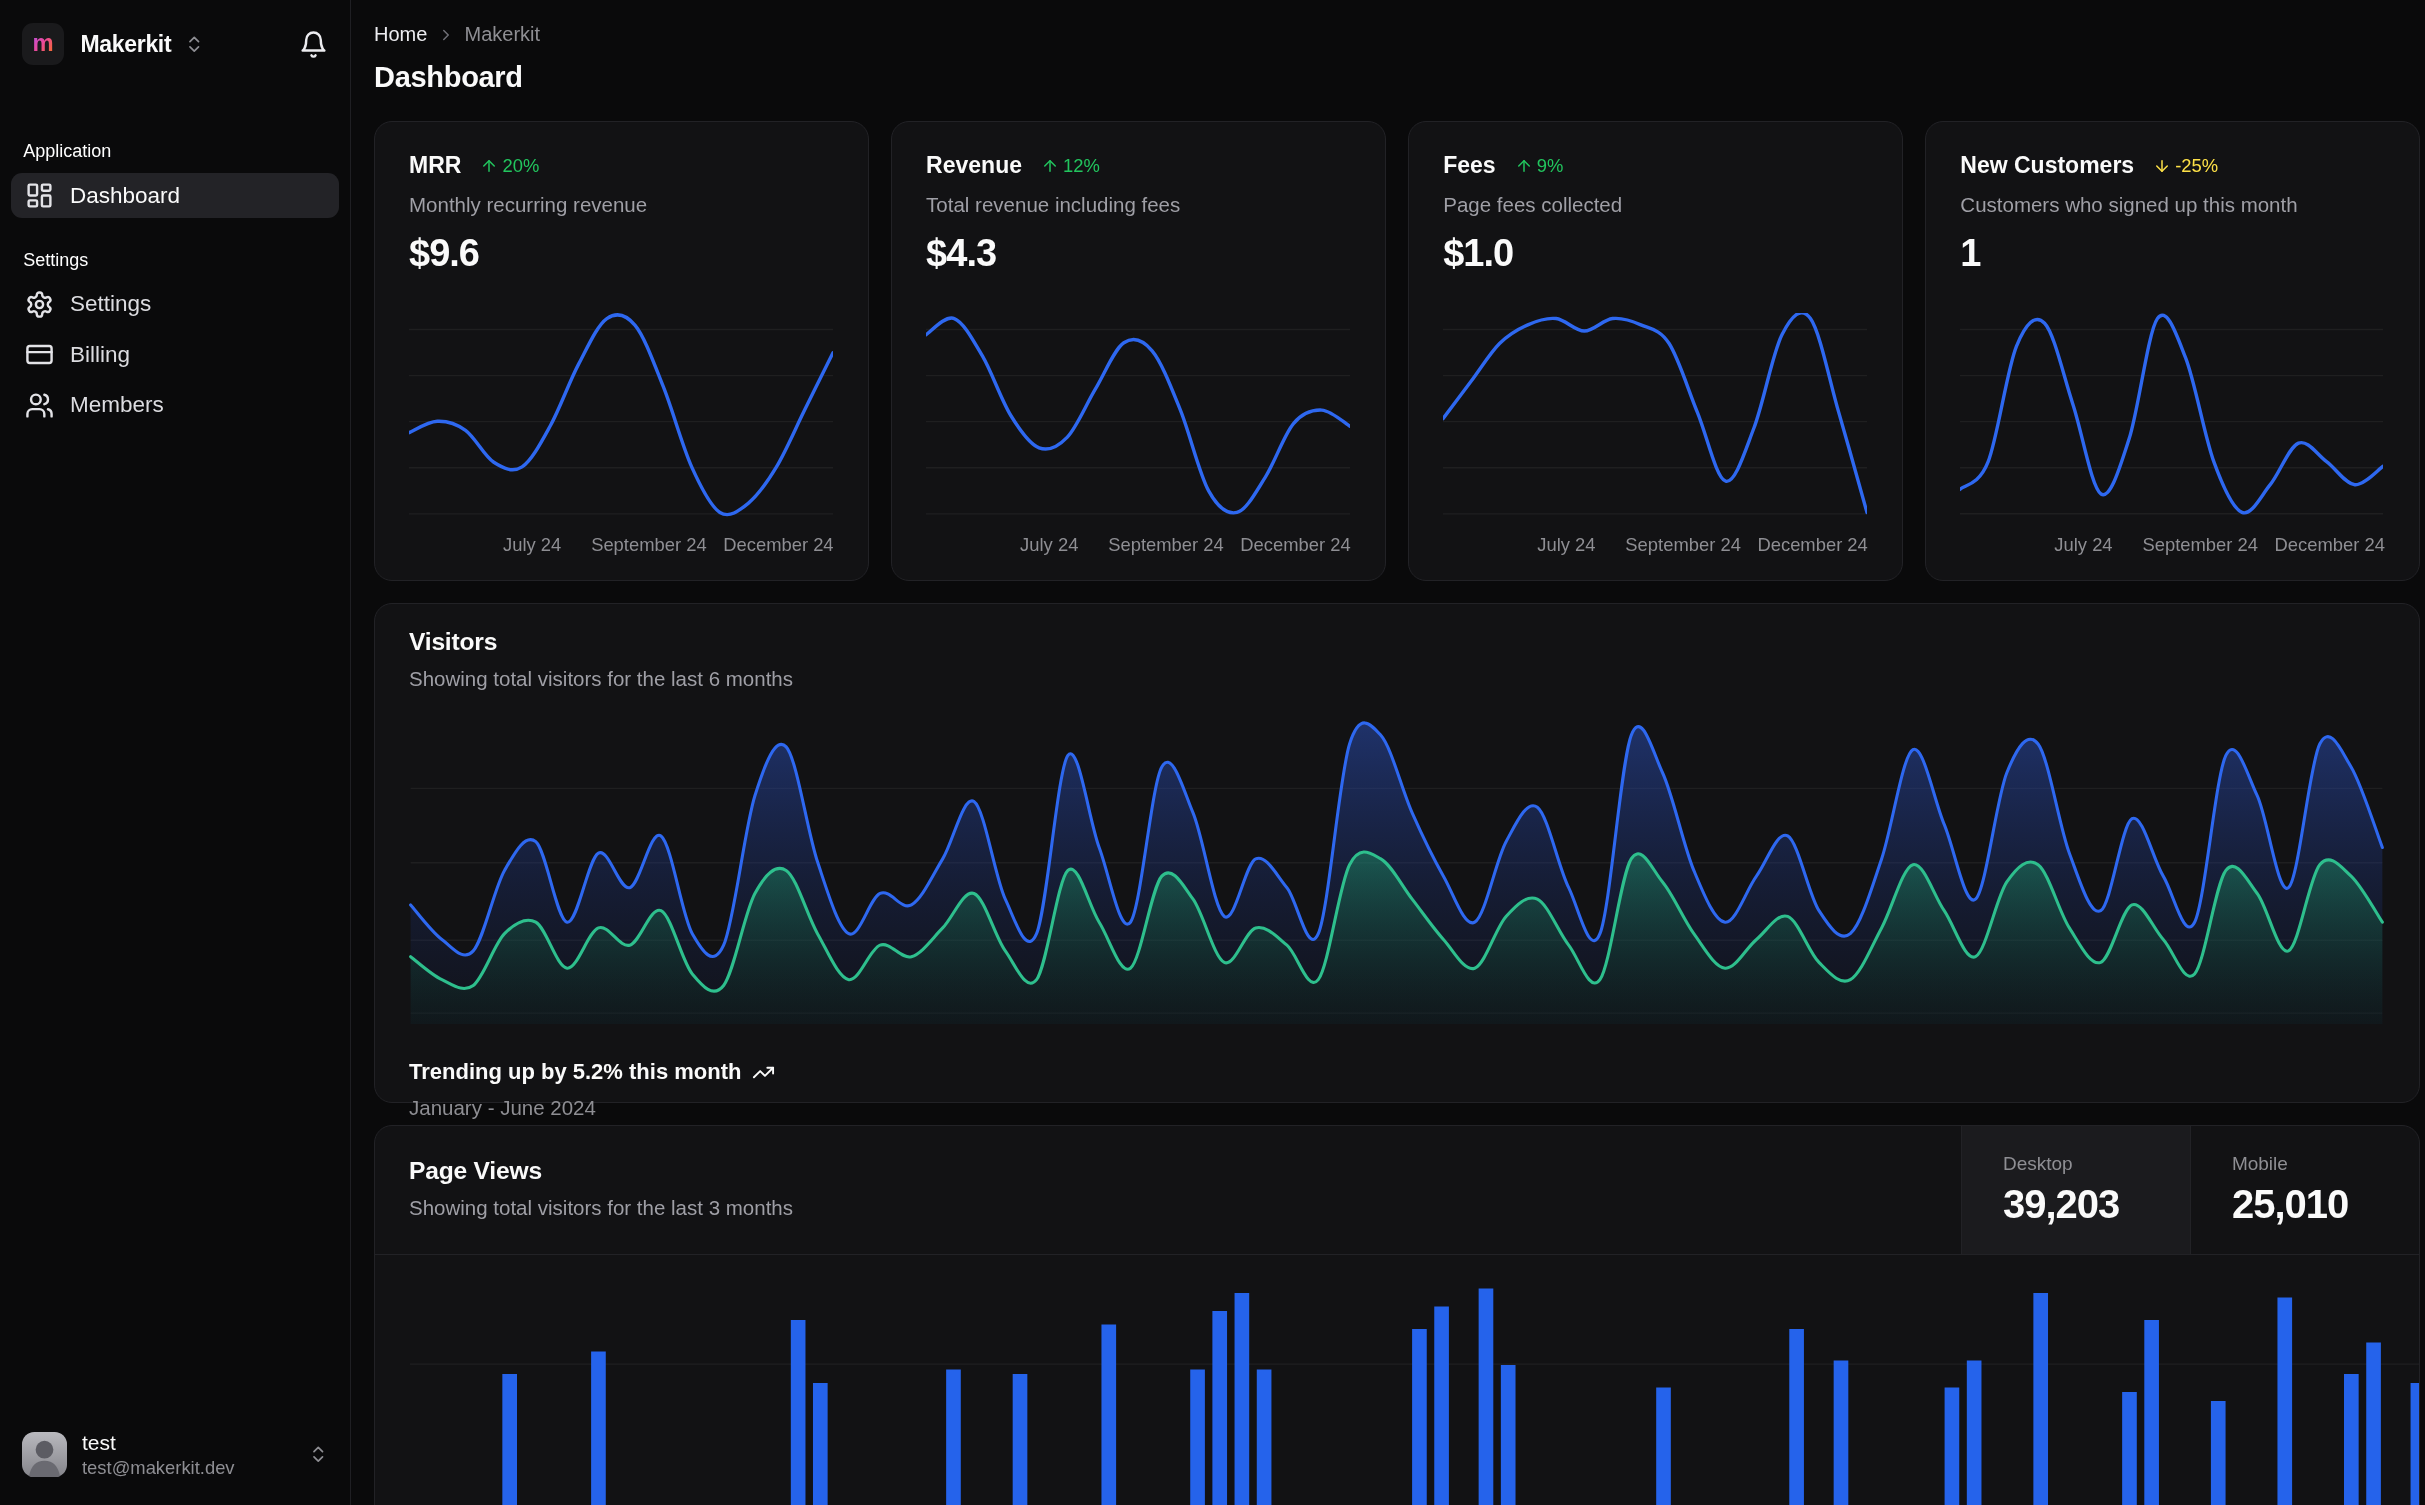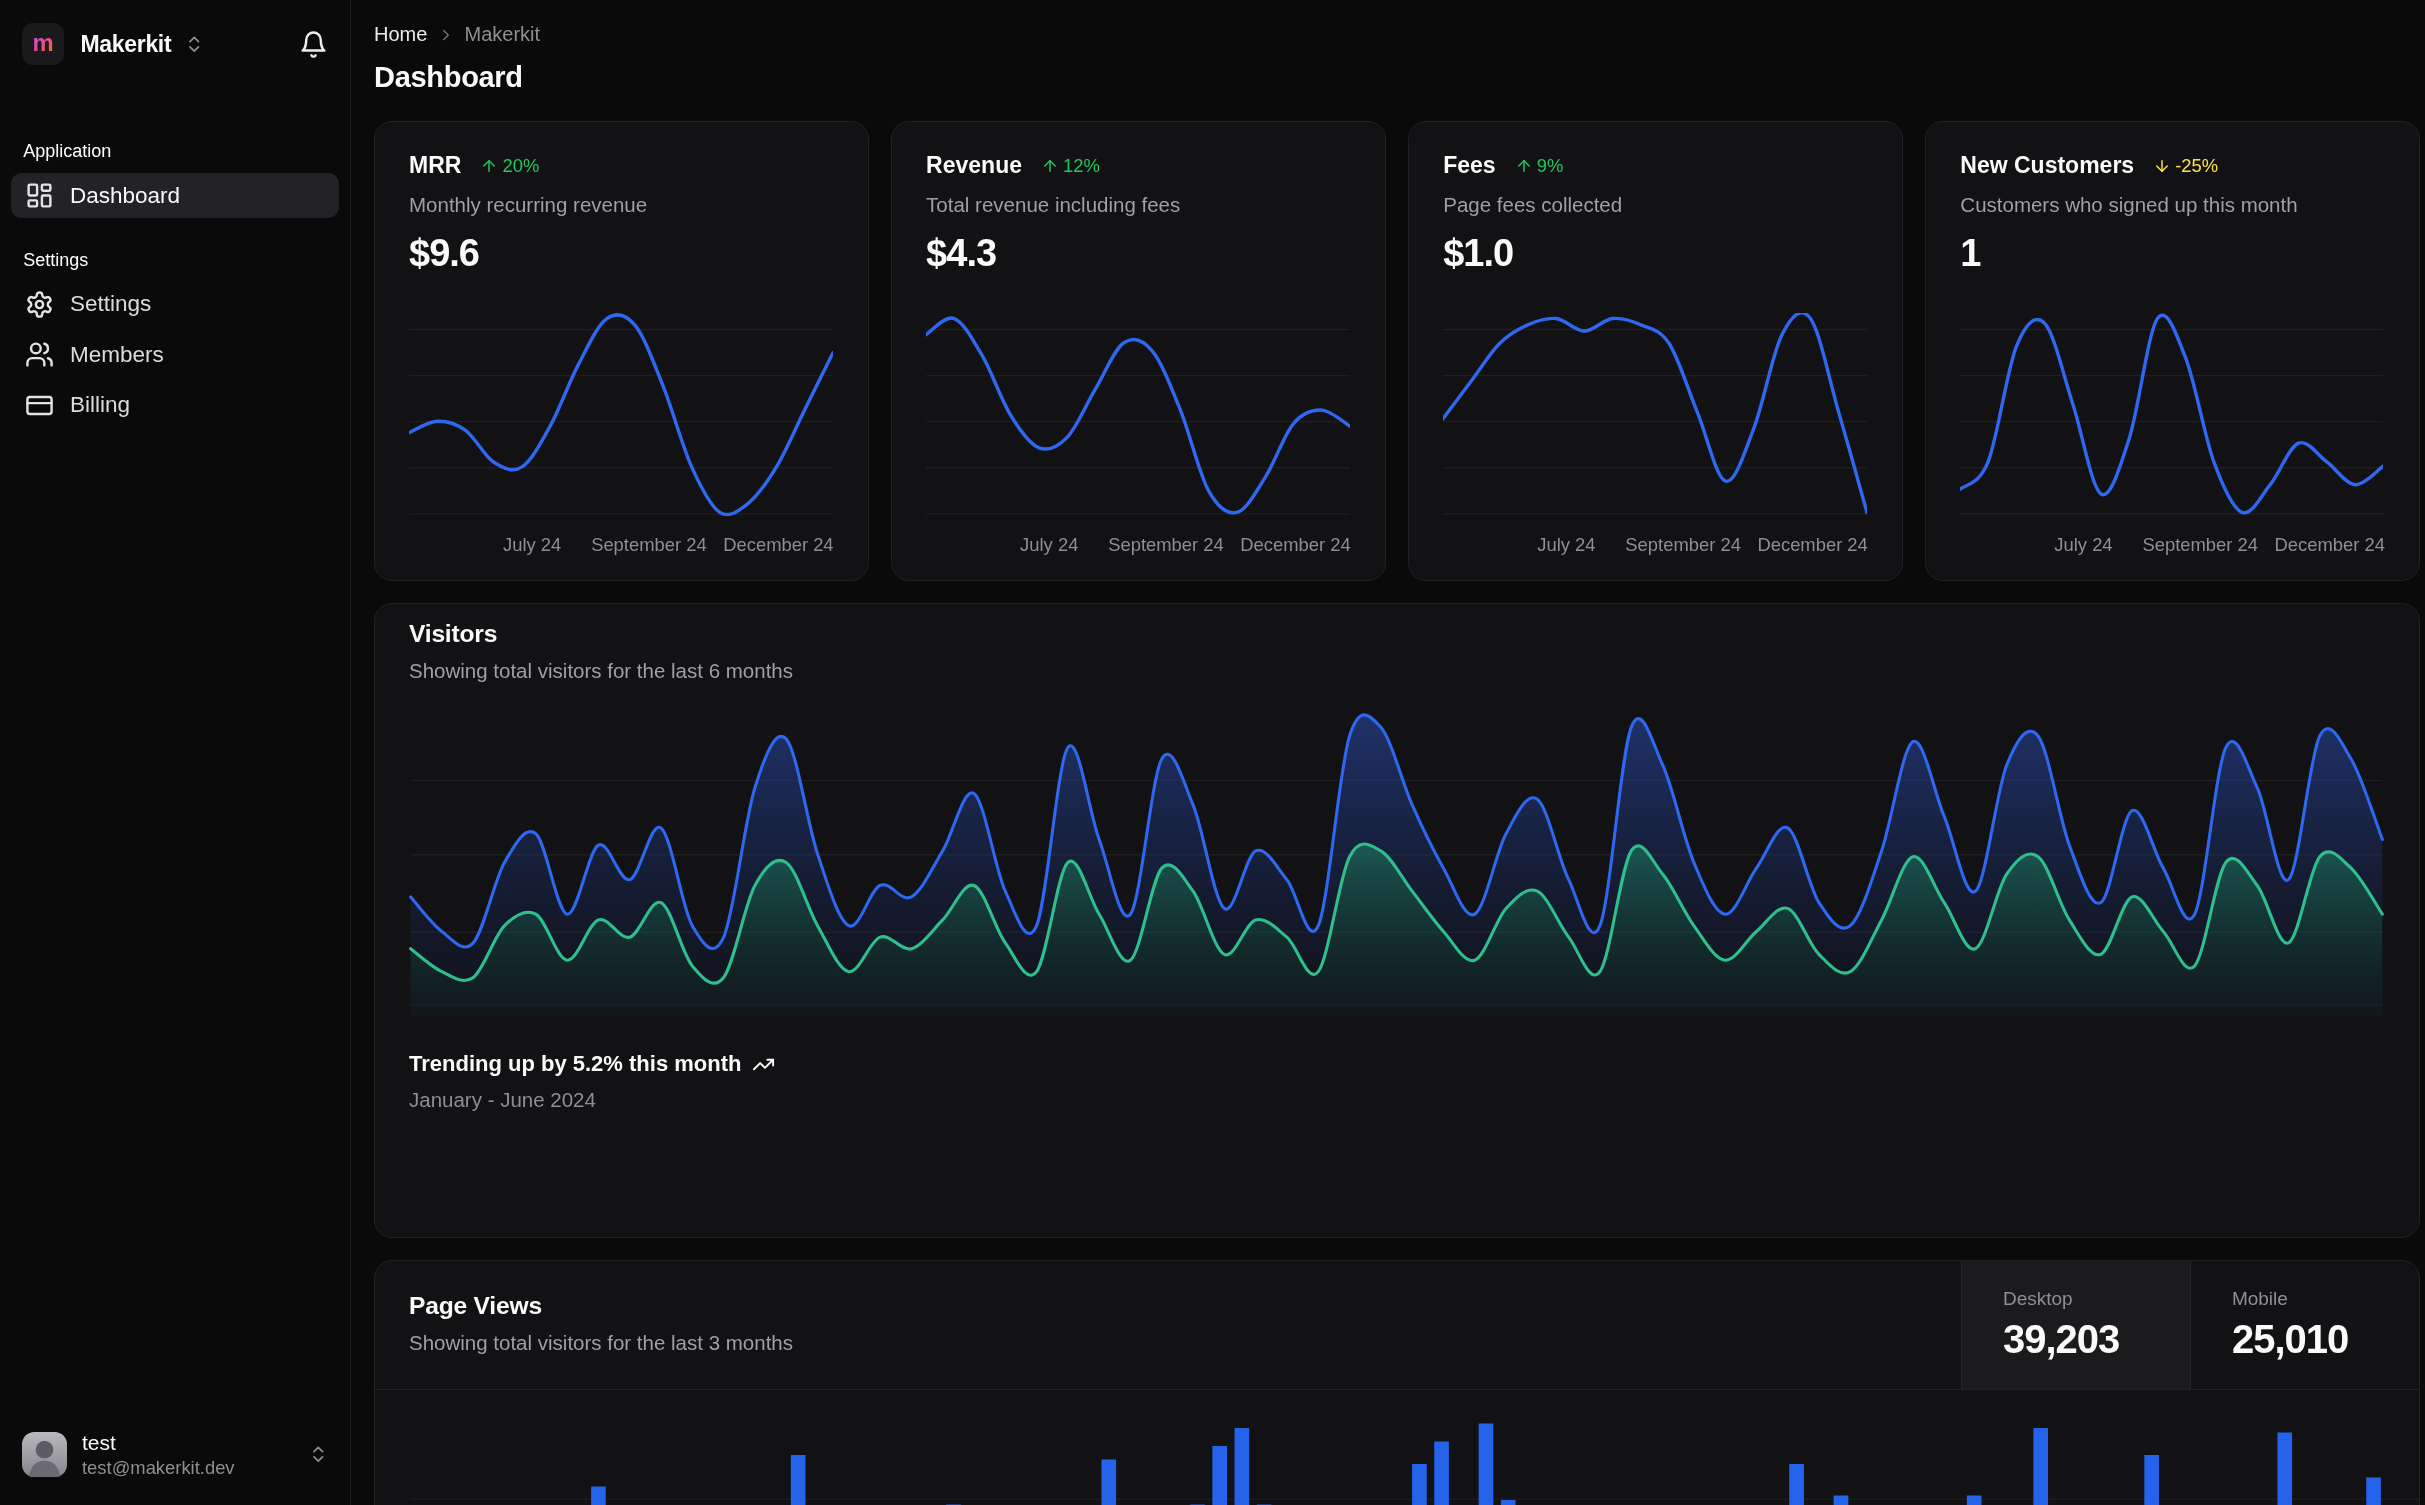--- a/index.html
+++ b/index.html
@@ -63,21 +63,21 @@
   .badge.down { color:#fde047; }
   .stat-desc { margin-top:13.6px; font-size:20.5px; color:#9f9fa6; }
   .stat-value { margin-top:15px; font-size:38px; font-weight:700; letter-spacing:-1px; }
   .spark-wrap { margin-top:auto; height:205px; }
   .spark-labels { position:relative; height:40px; margin-top:4.1px; }
   .spark-labels span {
     position:absolute; top:12.3px; transform:translateX(-50%);
     font-size:18.4px; color:#8e8e93; white-space:nowrap;
   }
 
-  .visitors-card { margin-top:22px; padding:16px 34px 33px; height:635px; display:flex; flex-direction:column; }
+  .visitors-card { margin-top:22px; padding:24px 34px 33px; height:500px; display:flex; flex-direction:column; }
   .card-title { font-size:24.6px; font-weight:700; letter-spacing:-0.2px; }
   .card-sub { margin-top:11px; font-size:20.5px; color:#9f9fa6; }
   .visitors-chart { margin-top:23px; height:310px; }
   .vis-footer { margin-top:35px; }
   .vis-footer-line1 { display:flex; align-items:center; gap:11px; font-size:22px; font-weight:600; }
   .vis-footer-line1 .ticon { display:flex; color:#fafafa; }
   .vis-footer-line2 { margin-top:11px; font-size:20.5px; color:#8e8e93; }
 
   .pv-card { margin-top:22px; height:423px; overflow:hidden; padding:0; }
   .pv-header { display:flex; border-bottom:1.4px solid #222226; }
@@ -147,36 +147,36 @@
         <svg class="icon" width="29" height="29" viewBox="0 0 24 24" fill="none" stroke="currentColor" stroke-width="2" stroke-linecap="round" stroke-linejoin="round">
             <path d="M12.22 2h-.44a2 2 0 0 0-2 2v.18a2 2 0 0 1-1 1.73l-.43.25a2 2 0 0 1-2 0l-.15-.08a2 2 0 0 0-2.73.73l-.22.38a2 2 0 0 0 .73 2.73l.15.1a2 2 0 0 1 1 1.72v.51a2 2 0 0 1-1 1.74l-.15.09a2 2 0 0 0-.73 2.73l.22.38a2 2 0 0 0 2.73.73l.15-.08a2 2 0 0 1 2 0l.43.25a2 2 0 0 1 1 1.73V20a2 2 0 0 0 2 2h.44a2 2 0 0 0 2-2v-.18a2 2 0 0 1 1-1.73l.43-.25a2 2 0 0 1 2 0l.15.08a2 2 0 0 0 2.73-.73l.22-.39a2 2 0 0 0-.73-2.73l-.15-.08a2 2 0 0 1-1-1.74v-.5a2 2 0 0 1 1-1.74l.15-.09a2 2 0 0 0 .73-2.73l-.22-.38a2 2 0 0 0-2.73-.73l-.15.08a2 2 0 0 1-2 0l-.43-.25a2 2 0 0 1-1-1.73V4a2 2 0 0 0-2-2z"></path>
             <circle cx="12" cy="12" r="3"></circle>
           </svg>
       </span>
       <span>Settings</span>
     </div>
     <div class="nav-item">
       <span class="nicon">
         <svg class="icon" width="29" height="29" viewBox="0 0 24 24" fill="none" stroke="currentColor" stroke-width="2" stroke-linecap="round" stroke-linejoin="round">
+            <rect x="2" y="5" width="20" height="14" rx="2"></rect>
+            <line x1="2" y1="10" x2="22" y2="10"></line>
+          </svg>
+      </span>
+      <span>Billing</span>
+    </div>
+    <div class="nav-item">
+      <span class="nicon">
+        <svg class="icon" width="29" height="29" viewBox="0 0 24 24" fill="none" stroke="currentColor" stroke-width="2" stroke-linecap="round" stroke-linejoin="round">
             <path d="M16 21v-2a4 4 0 0 0-4-4H6a4 4 0 0 0-4 4v2"></path>
             <circle cx="9" cy="7" r="4"></circle>
             <path d="M22 21v-2a4 4 0 0 0-3-3.87"></path>
             <path d="M16 3.13a4 4 0 0 1 0 7.75"></path>
           </svg>
       </span>
       <span>Members</span>
-    </div>
-    <div class="nav-item">
-      <span class="nicon">
-        <svg class="icon" width="29" height="29" viewBox="0 0 24 24" fill="none" stroke="currentColor" stroke-width="2" stroke-linecap="round" stroke-linejoin="round">
-            <rect x="2" y="5" width="20" height="14" rx="2"></rect>
-            <line x1="2" y1="10" x2="22" y2="10"></line>
-          </svg>
-      </span>
-      <span>Billing</span>
     </div>
 
     <div class="spacer"></div>
 
     <div class="user-row">
       <span class="avatar">
         <svg class="icon" width="45" height="45" viewBox="0 0 66 66">
           <defs>
               <linearGradient id="avg" x1="0" y1="0" x2="0" y2="1">
                 <stop offset="0" stop-color="#b9b9be"></stop>

